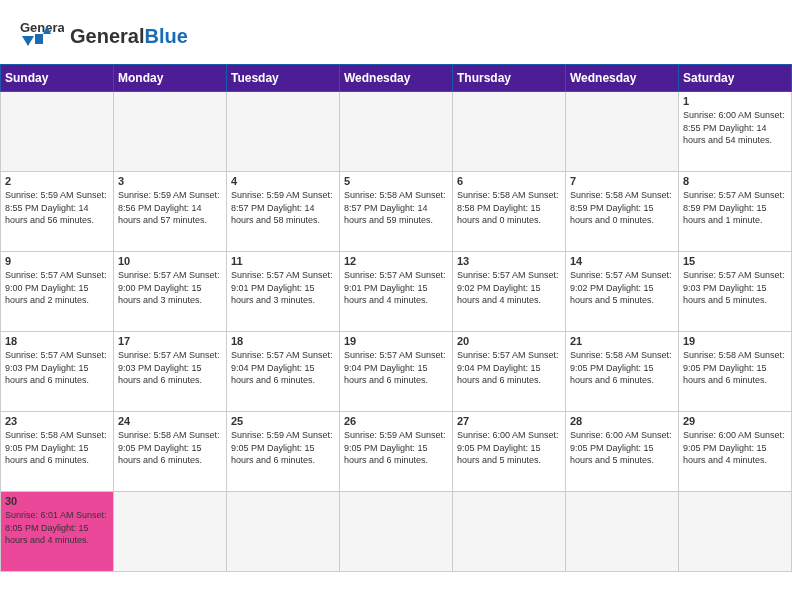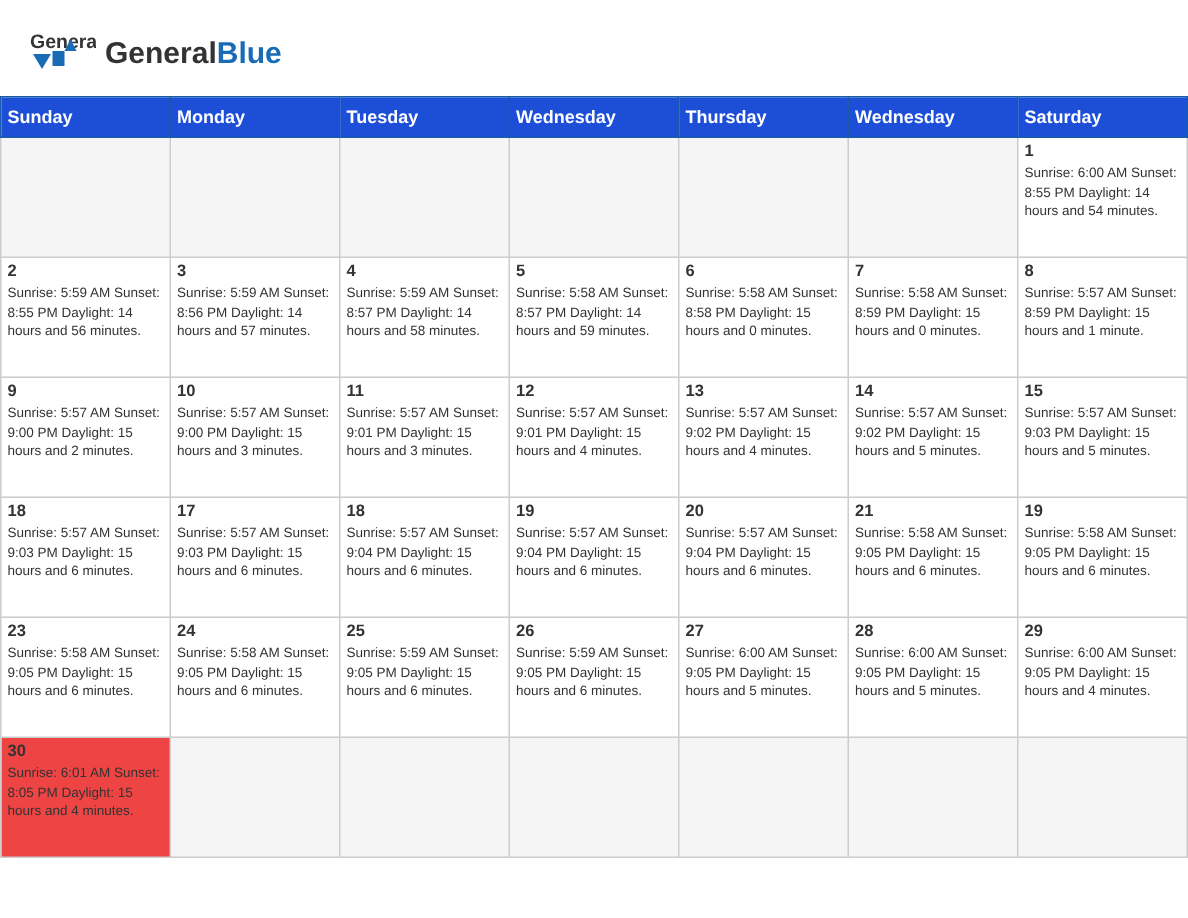--- a/index.html
+++ b/index.html
@@ -34,21 +34,21 @@
       font-size: 15px;
       color: #333;
       margin-top: 2px;
     }
     .calendar {
       width: 100%;
       border-collapse: collapse;
       table-layout: fixed;
     }
     .calendar th {
-      background: #1d4ed8;
+      background: #4c1d95;
       color: #fff;
       font-size: 12px;
       font-weight: bold;
       padding: 6px 4px;
       text-align: left;
       border: 1px solid #1a5aaa;
     }
     .calendar td {
       vertical-align: top;
       border: 1px solid #ccc;
@@ -66,21 +66,21 @@
       font-weight: bold;
       display: block;
       margin-bottom: 2px;
     }
     .day-info {
       font-size: 9px;
       color: #333;
       line-height: 1.4;
     }
     .footer-row td {
-      background: #ef4444;
+      background: #ec4899;
       border: 1px solid #ccc;
     }
   </style>
 </head>
 <body>
 
 <div class="header">
   <div class="logo">
   <svg width="44" height="36" viewBox="0 0 44 36" xmlns="http://www.w3.org/2000/svg">
     <text x="0" y="14" font-size="13" font-weight="bold" fill="#333" font-family="Arial">General</text>

